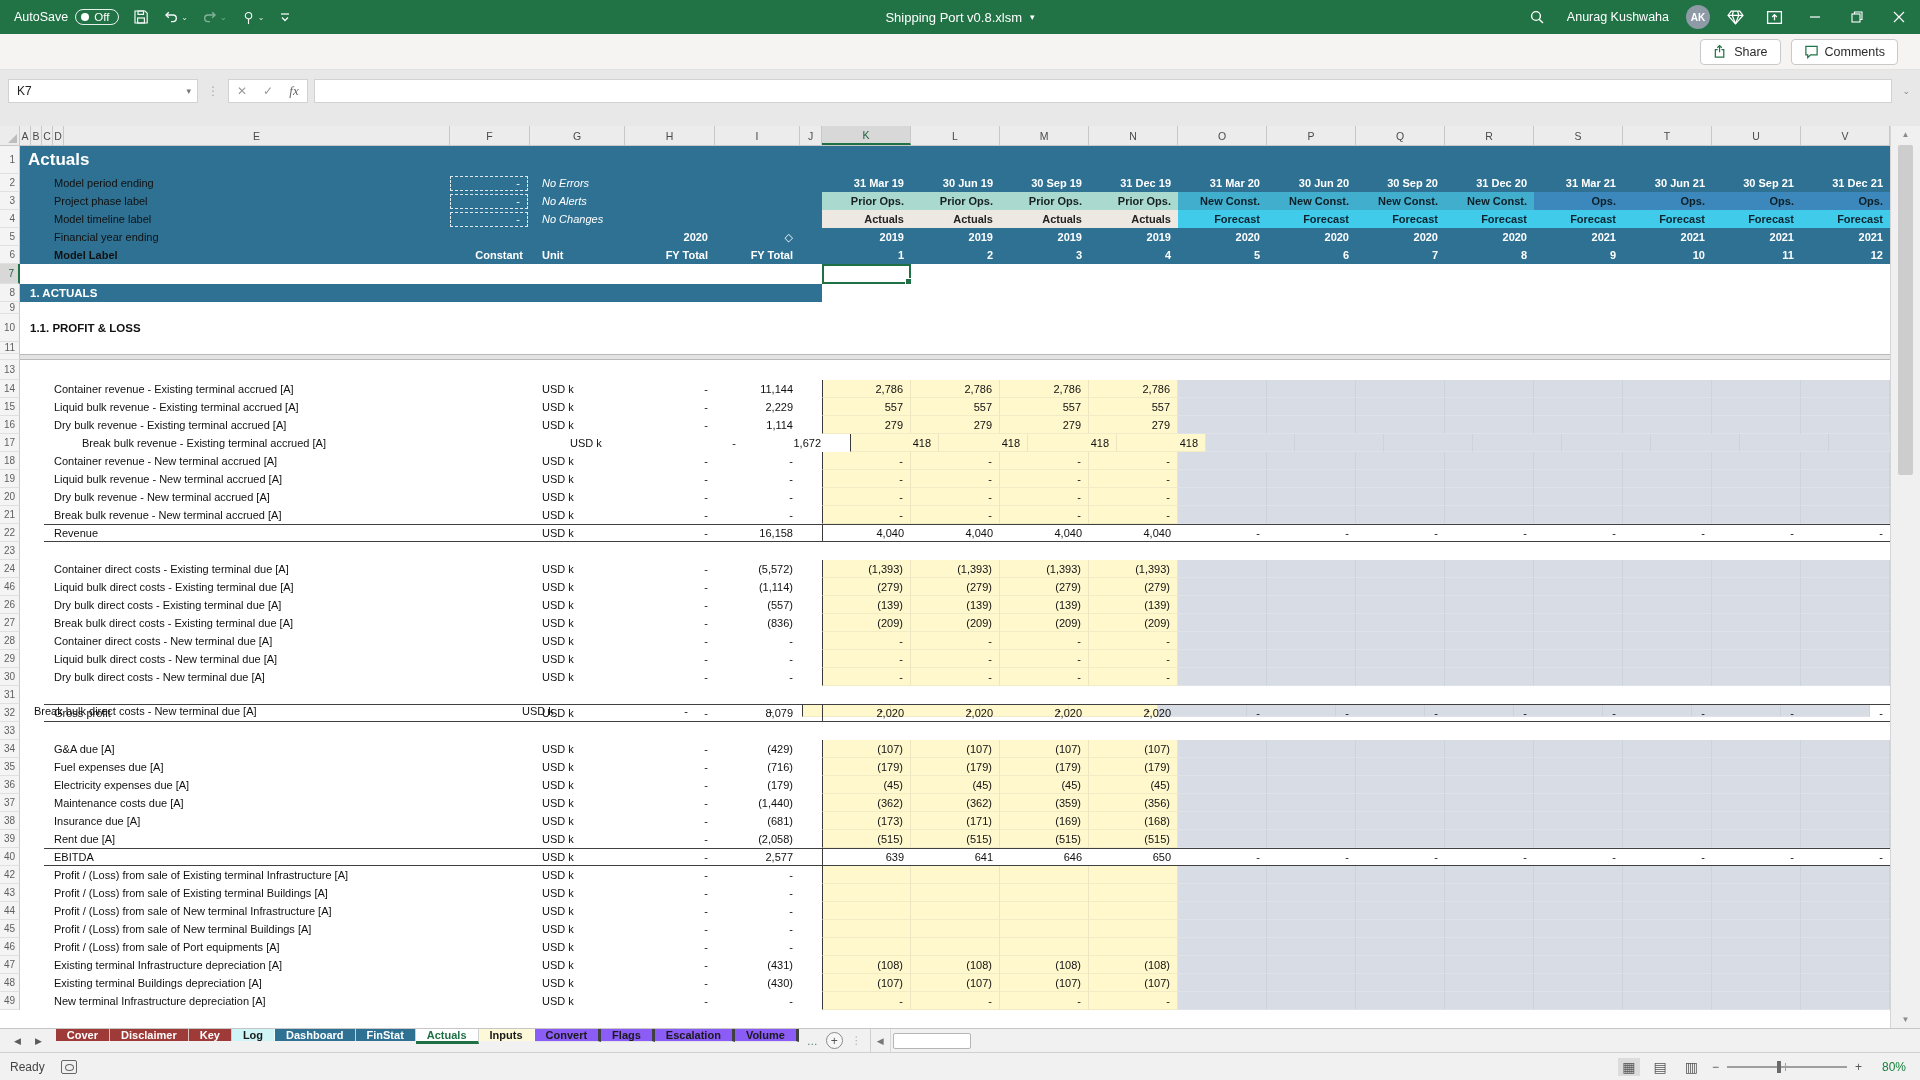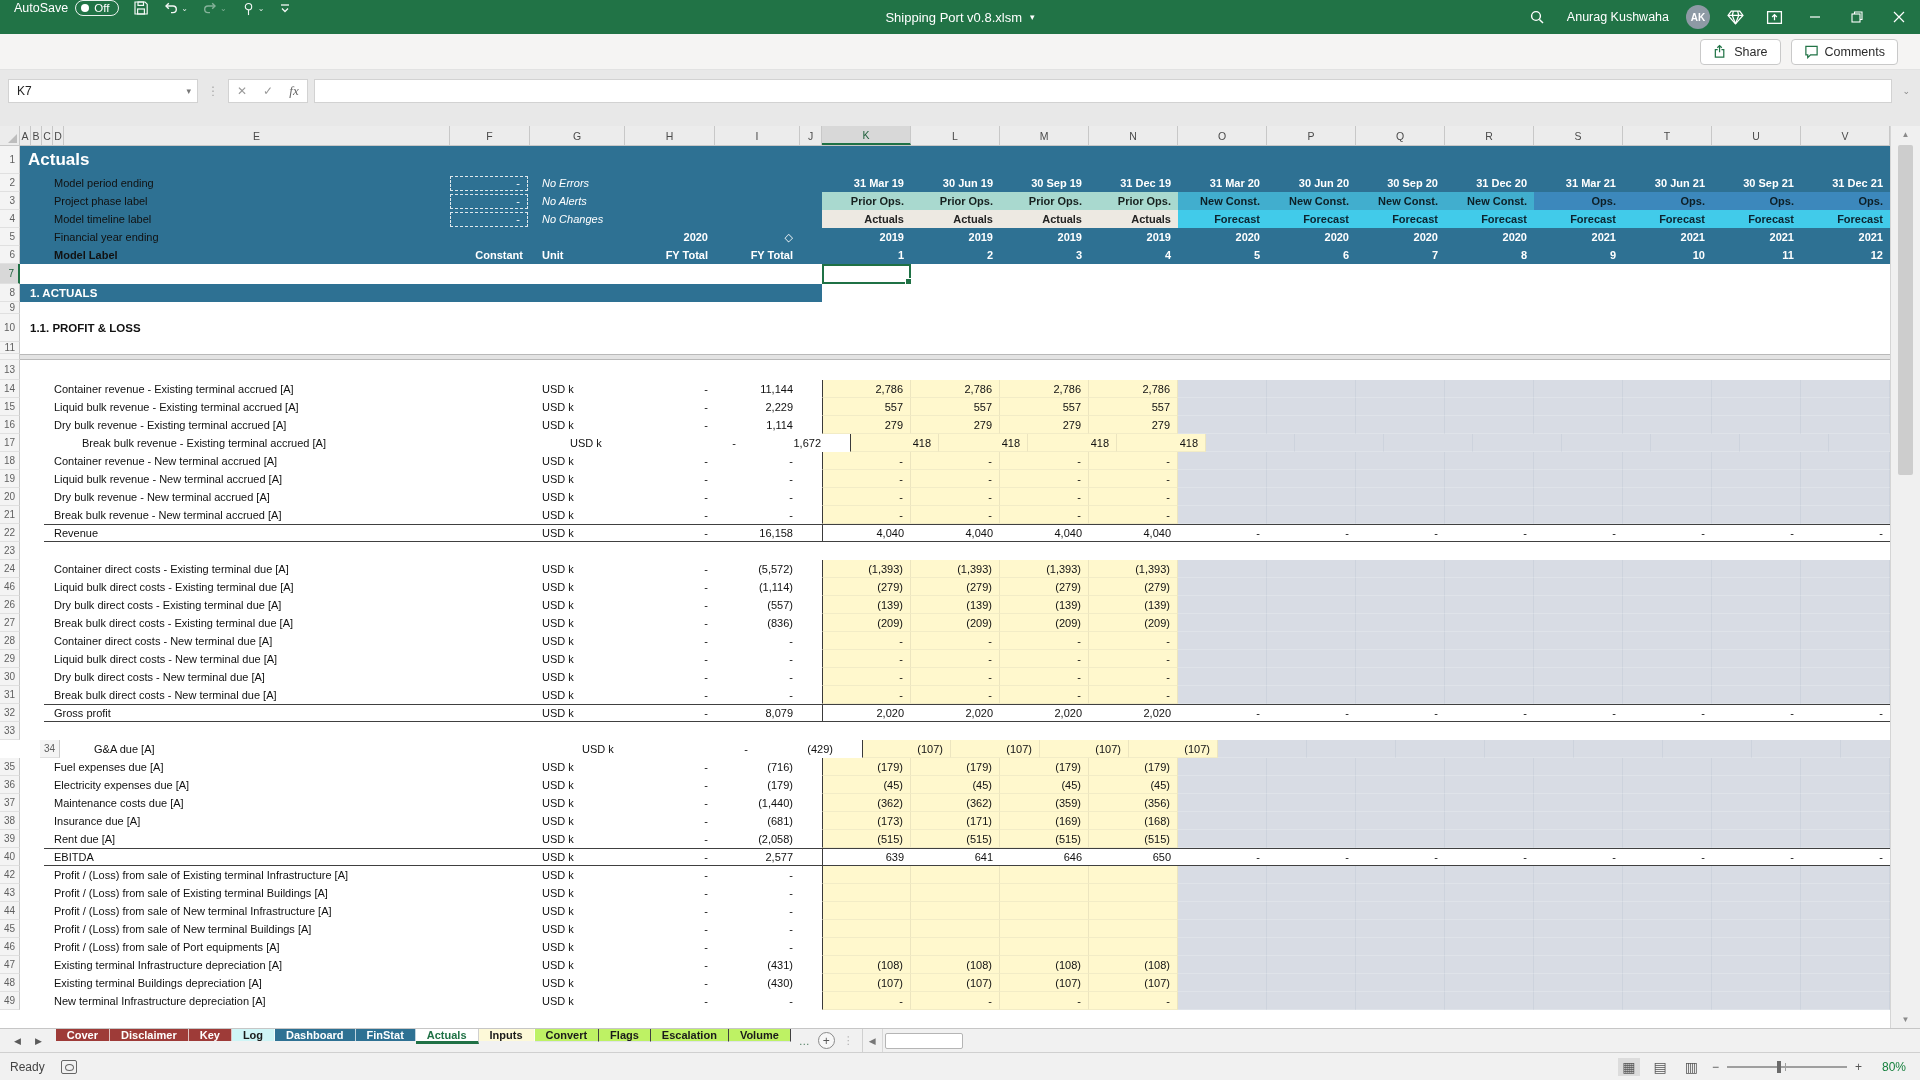--- a/index.html
+++ b/index.html
@@ -1,21 +1,21 @@
 <!DOCTYPE html>
 <html style="--excel-green: #217346; --active-green: #1f7145; --header-blue: #2e7193; --phase-prior: #a9d9cf; --phase-new: #41aece; --phase-ops: #3c88bc; --timeline-actuals: #ede9e2; --timeline-forecast: #41cbea; --input-yellow: #fff8cd; --forecast-gray: #d8dce4; --tab-red: #9e3b38; --tab-blue: #2e7193; --tab-cyan: #cff5f6; --tab-yellow: #fdf9d8;"><head>
 <meta charset="utf-8">
 <style>
   * { margin:0; padding:0; box-sizing:border-box; }
   html,body { width:1920px; height:1080px; overflow:hidden; background:#d4d4d4;
               font-family:"Liberation Sans", sans-serif; }
   .app { position:relative; width:1920px; height:1080px; background:#fff; display:flex; flex-direction:column; overflow:hidden; }
 
   
-  .titlebar { height:34px; background:var(--excel-green); display:flex; align-items:flex-start; color:#fff; position:relative; flex-shrink:0; }
+  .titlebar { height:34px; background:var(--excel-green); display:flex; align-items:center; color:#fff; position:relative; flex-shrink:0; }
   .qat { display:flex; align-items:center; gap:14px; padding-left:14px; z-index:2; }
   .autosave { display:flex; align-items:center; gap:7px; font-size:12.5px; cursor:default; }
   .as-pill { display:flex; align-items:center; gap:5px; border:1px solid rgba(255,255,255,.9); border-radius:10px; padding:1px 9px 1px 5px; font-size:11.5px; }
   .as-dot { width:8px; height:8px; border-radius:50%; background:#fff; display:inline-block; }
   .tb-icon { display:flex; align-items:center; gap:2px; opacity:.95; }
   .tb-icon.disabled { opacity:.45; }
   .tb-icon svg { display:block; }
   .mini-caret { font-size:8px; opacity:.9; }
   .doc-title { position:absolute; left:0; right:0; top:0; bottom:0; display:flex; align-items:center; justify-content:center; font-size:13px; gap:8px; z-index:1; }
   .tb-right { position:absolute; right:0; top:0; height:34px; display:flex; align-items:center; gap:0; z-index:2; }
@@ -92,21 +92,21 @@
 
   
   .tabbar { height:24px; background:#f1f1f1; border-top:1px solid #c6c6c6; display:flex; align-items:stretch; flex-shrink:0; font-size:11px; }
   .snav { display:flex; align-items:center; gap:14px; padding:0 14px 0 14px; color:#5a5a5a; font-size:9px; }
   .stabs { display:flex; align-items:flex-start; }
   .stab { display:flex; align-items:center; padding:0 11px; border-right:1px solid rgba(255,255,255,.7); font-weight:bold; cursor:default; }
   .stab.red { background:var(--tab-red); color:#fff; }
   .stab.cyan { background:var(--tab-cyan); color:#1a1a1a; }
   .stab.blue { background:var(--tab-blue); color:#fff; }
   .stab.yellow { background:var(--tab-yellow); color:#1a1a1a; }
-  .stab.gray { background:#bef264; color:#1a1a1a; border-right:1px solid #404040; }
+  .stab.gray { background:#8b5cf6; color:#1a1a1a; border-right:3px solid #404040; }
   .stab.active { background:#fff; color:var(--active-green); border-bottom:3px solid var(--active-green); border-right:1px solid #d0d0d0; }
   .tab-extra { display:flex; align-items:center; gap:8px; padding:0 8px; color:#4d7d5f; }
   .addsheet { width:17px; height:17px; border:1px solid #8a8a8a; border-radius:50%; color:#555; display:flex; align-items:center; justify-content:center; font-size:12px; background:#f7f7f7; }
   .tb-sep { color:#b0b0b0; font-size:11px; }
   .hscroll { flex:1; display:flex; align-items:center; background:#f1f1f1; border-left:1px solid #d0d0d0; }
   .hs-arrow { width:20px; height:100%; display:flex; align-items:center; justify-content:center; color:#777; font-size:9px; border-right:1px solid #d8d8d8; }
   .hs-thumb { width:78px; height:16px; background:#fff; border:1px solid #b5b5b5; border-radius:2px; margin-left:2px; }
 
   
   .statusbar { height:28px; background:#f1f1f1; border-top:1px solid #d0d0d0; display:flex; align-items:center; font-size:12px; color:#444; flex-shrink:0; }
@@ -868,21 +868,21 @@
               <div class="c cP num gray"></div>
               <div class="c cP num gray"></div>
               <div class="c cP num gray"></div>
               <div class="c cP num gray"></div>
               <div class="c cP num gray"></div>
               <div class="c cP num gray"></div>
               <div class="c cP num gray"></div>
             </div>
           </div>
         </div>
-        <div class="grow" style="height: 18px;">
+        <div class="grow" style="height: 18px; flex-direction: column;">
           <div class="gut" style="height: 18px;">31</div>
           <div class="rowc">
             <div class="dwrap">
               <div class="c cLbl">Break bulk direct costs - New terminal due [A]</div>
               <div class="c cF"></div>
               <div class="c cG unit">USD k</div>
               <div class="c cH num">-</div>
               <div class="c cI num">-</div>
               <div class="c cJ"></div>
               <div class="c cP num yel kline">-</div>
@@ -923,21 +923,21 @@
               <div class="c cP num ">-</div>
               <div class="c cP num ">-</div>
             </div>
           </div>
         </div>
         <div class="grow" style="height: 18px;">
           <div class="gut" style="height: 18px;">33</div>
           <div class="rowc"></div>
         </div>
         <div class="grow" style="height: 18px;">
-          <div class="gut" style="height: 18px; margin-left: 40px;">34</div>
+          <div class="gut" style="height: 18px;">34</div>
           <div class="rowc">
             <div class="dwrap">
               <div class="c cLbl">G&amp;A due [A]</div>
               <div class="c cF"></div>
               <div class="c cG unit">USD k</div>
               <div class="c cH num">-</div>
               <div class="c cI num">(429)</div>
               <div class="c cJ"></div>
               <div class="c cP num yel kline">(107)</div>
               <div class="c cP num yel">(107)</div>

